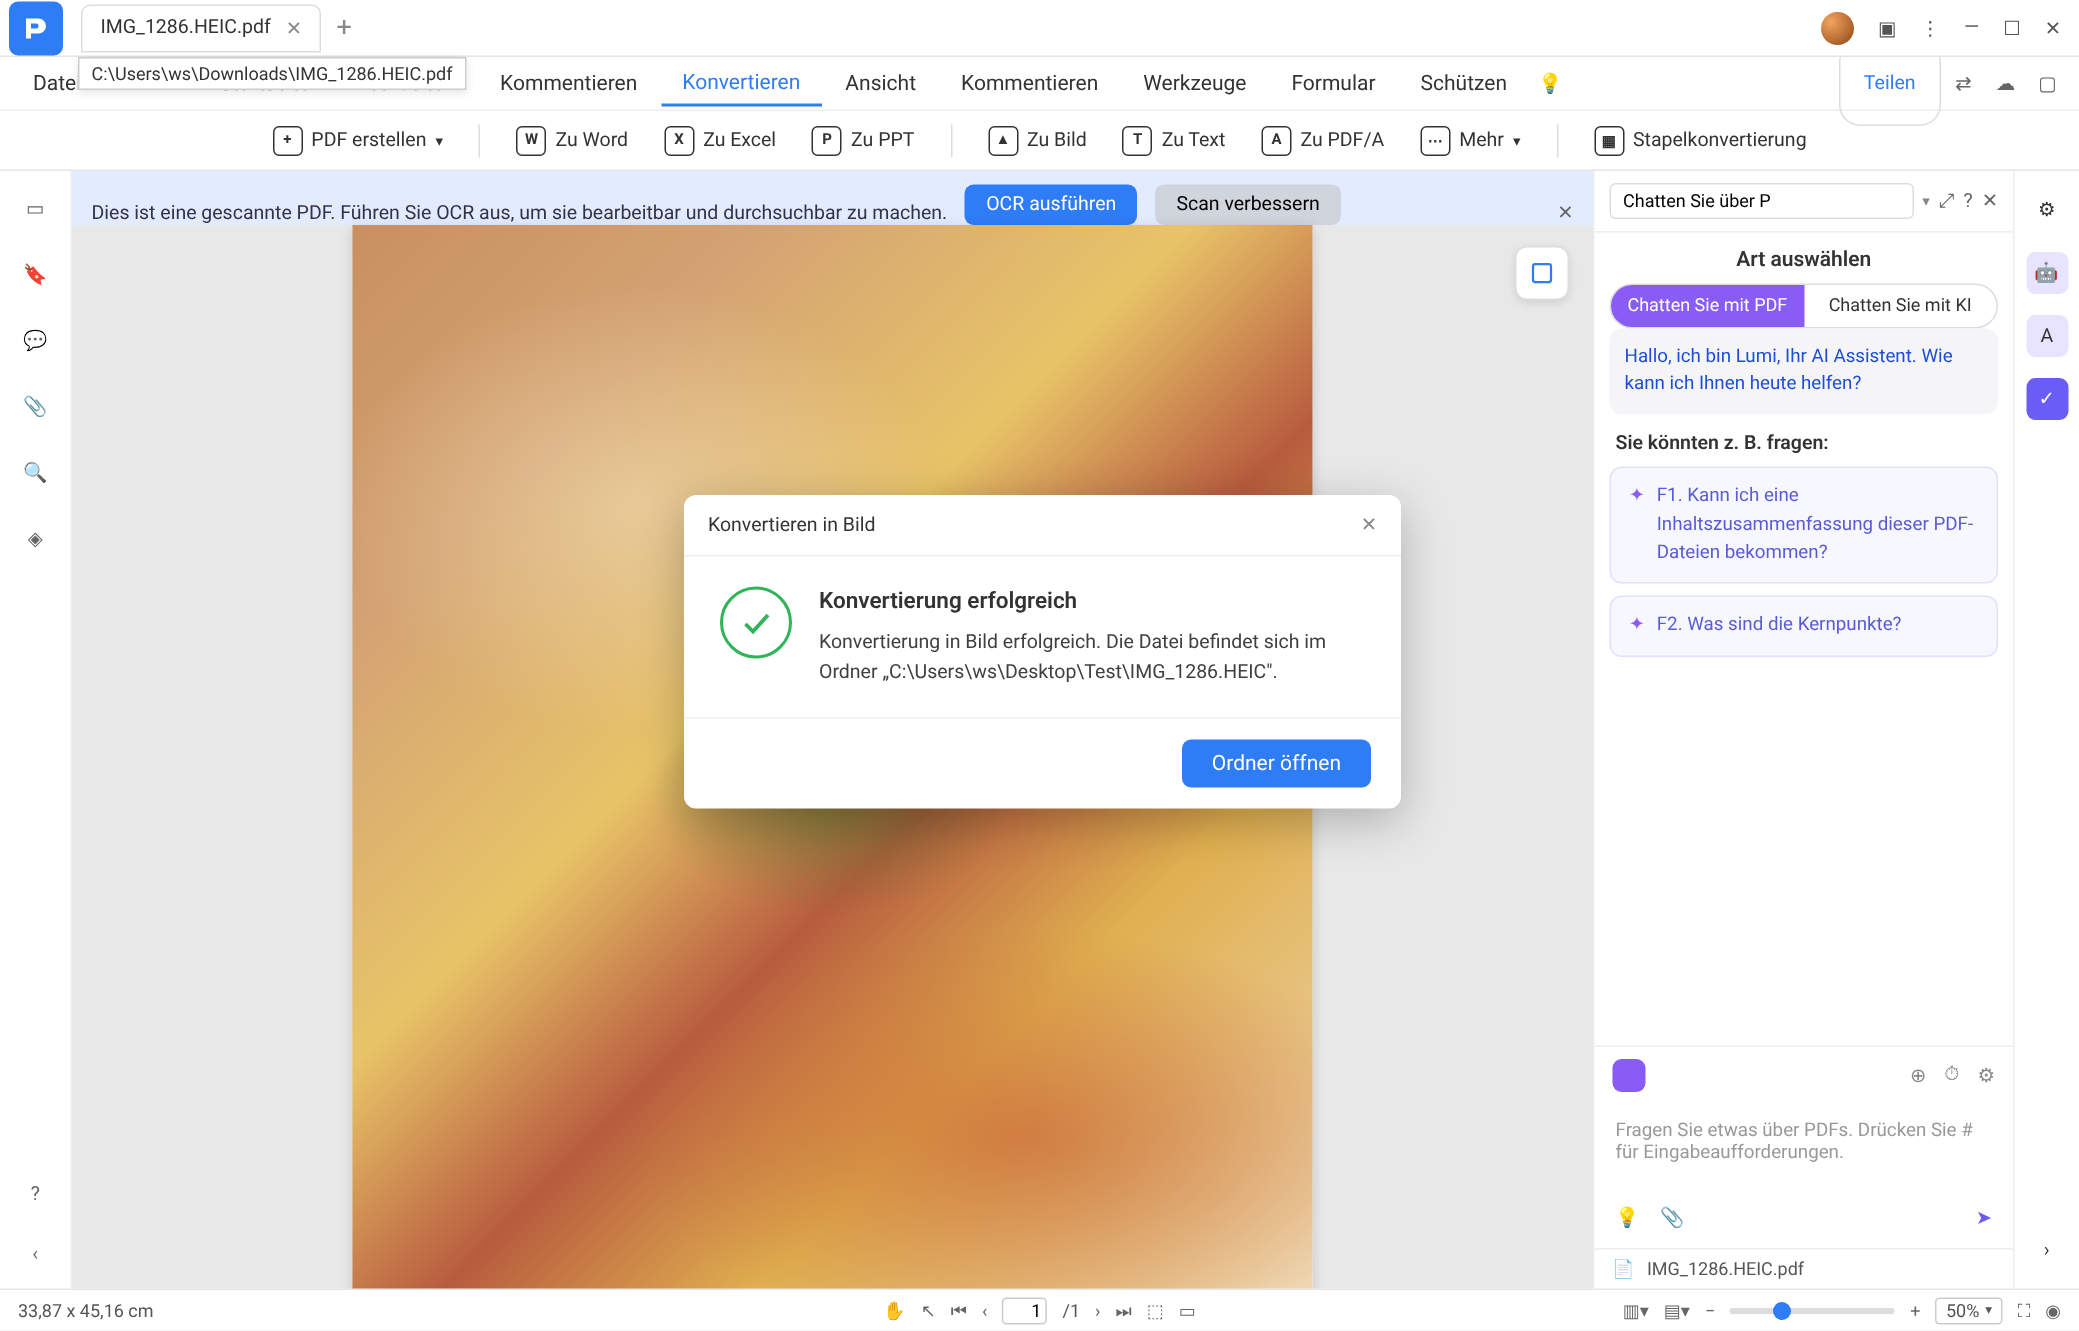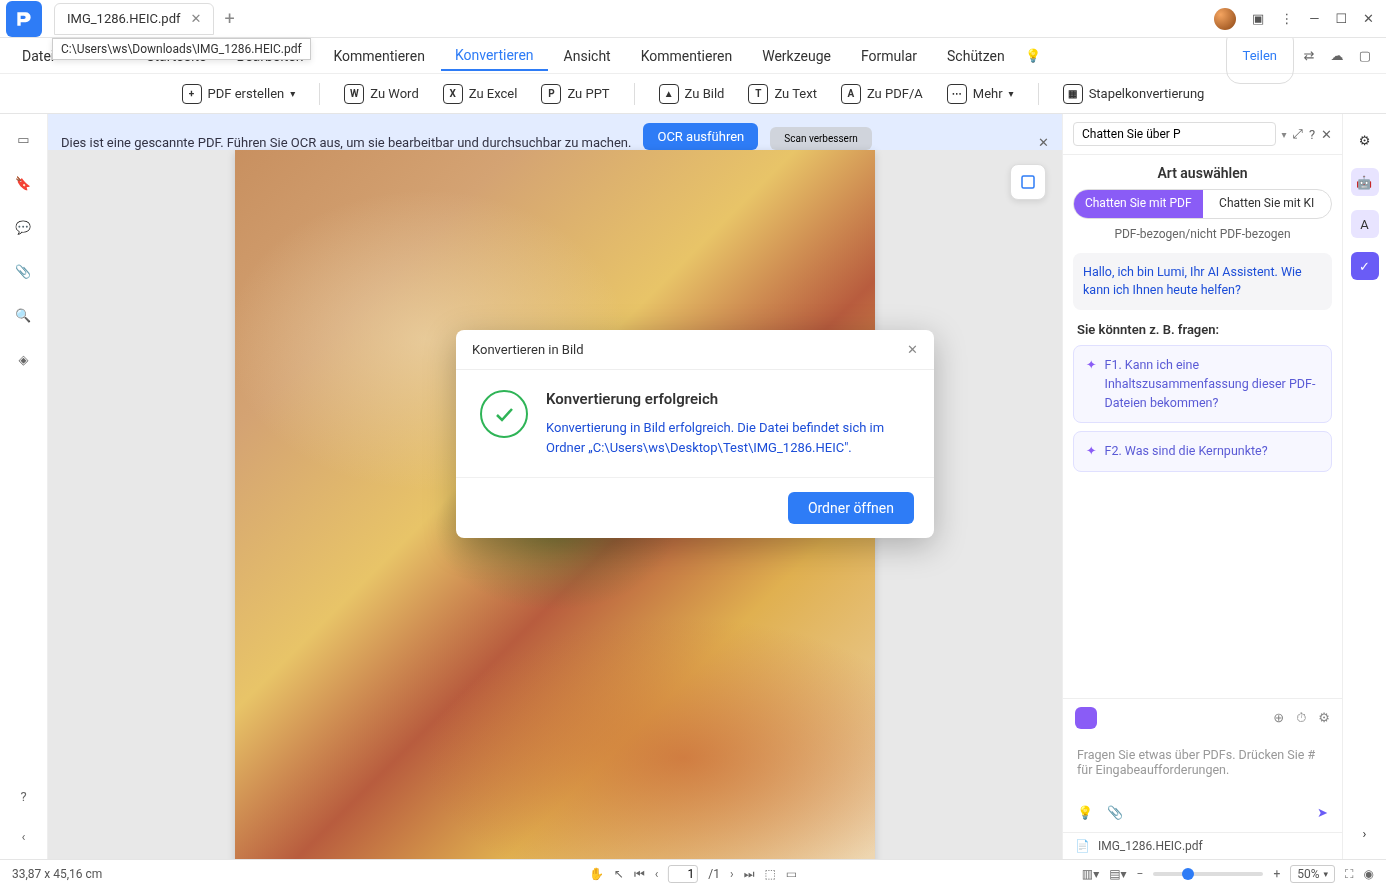--- a/index.html
+++ b/index.html
@@ -34,34 +34,34 @@
 
 .main { display:flex; height:calc(887px - 38px - 36px - 40px - 28px); }
 .leftbar { width:48px; border-right:1px solid #eee; display:flex; flex-direction:column; align-items:center; padding-top:14px; gap:22px; }
 .leftbar .licon { width:22px; height:22px; color:#666; cursor:pointer; display:flex; align-items:center; justify-content:center; }
 .leftbar .bottom { margin-top:auto; margin-bottom:12px; display:flex; flex-direction:column; gap:18px; align-items:center; }
 
 .canvas { flex:1; background:#e8e8e8; position:relative; overflow:hidden; }
 .ocr-banner { height:36px; background:#e3ecff; display:flex; align-items:flex-end; padding:0 13px; gap:12px; color:#334; font-size:13px; }
 .ocr-banner .msg { flex:0 0 auto; }
 .ocr-banner .btn-primary { background:#2e7cf6; color:#fff; border:none; border-radius:6px; padding:6px 14px; cursor:pointer; font-size:13px; }
-.ocr-banner .btn-grey { background:#d0d4dc; border:none; border-radius:6px; padding:6px 14px; cursor:pointer; font-size:10px; }
+.ocr-banner .btn-grey { background:#d0d4dc; border:none; border-radius:6px; padding:6px 14px; cursor:pointer; font-size:13px; }
 .ocr-banner .close-banner { margin-left:auto; cursor:pointer; color:#666; }
 .doc-page { position:absolute; top:36px; left:50%; transform:translateX(-50%); width:640px; height:760px; background:linear-gradient(135deg,#c89060 0%,#d4a373 20%,#e8c468 40%,#b85c3e 55%,#e0b050 70%,#f0dcc0 100%); box-shadow:0 2px 8px rgba(0,0,0,.15); }
 .doc-page::before { content:""; position:absolute; inset:0; background:radial-gradient(ellipse 200px 150px at 30% 25%, rgba(240,220,180,.6), transparent),radial-gradient(ellipse 260px 140px at 70% 80%, rgba(200,100,50,.7), transparent),radial-gradient(ellipse 120px 80px at 50% 50%, rgba(60,120,40,.5), transparent); }
 .float-btn { position:absolute; top:50px; right:16px; width:36px; height:36px; background:#fff; border:1px solid #ddd; border-radius:8px; display:flex; align-items:center; justify-content:center; cursor:pointer; box-shadow:0 2px 6px rgba(0,0,0,.1); }
 
 
 .dialog { position:absolute; top:330px; left:456px; width:478px; background:#fff; border-radius:8px; box-shadow:0 8px 32px rgba(0,0,0,.25); z-index:100; }
 .dialog-header { padding:12px 16px; border-bottom:1px solid #eee; display:flex; align-items:center; }
 .dialog-header .close { margin-left:auto; cursor:pointer; color:#888; }
 .dialog-body { padding:20px 24px; display:flex; gap:18px; }
 .success-circle { width:48px; height:48px; border:2px solid #2fb457; border-radius:50%; display:flex; align-items:center; justify-content:center; color:#2fb457; flex-shrink:0; }
 .dialog-body h3 { font-size:15px; font-weight:600; margin-bottom:10px; }
-.dialog-body p { font-size:13px; color:#1d4ed8; line-height:1.5; }
+.dialog-body p { font-size:13px; color:#404040; line-height:1.5; }
 .dialog-footer { padding:14px 20px; display:flex; justify-content:flex-end; border-top:1px solid #f0f0f0; }
 .dialog-footer button { background:#2e7cf6; color:#fff; border:none; padding:8px 20px; border-radius:6px; cursor:pointer; font-size:14px; }
 
 
 .ai-panel { width:280px; border-left:1px solid #eee; display:flex; flex-direction:column; }
 .ai-header { padding:8px 10px; display:flex; align-items:center; gap:6px; border-bottom:1px solid #eee; }
 .ai-header input { flex:1; border:1px solid #ddd; padding:4px 8px; border-radius:4px; font-size:12px; min-width:0; }
 .ai-title { text-align:center; font-weight:600; padding:10px 0 8px; font-size:14px; }
 .ai-toggle { display:flex; margin:0 10px; border-radius:16px; overflow:hidden; border:1px solid #ddd; }
 .ai-toggle > div { flex:1; text-align:center; padding:6px 4px; font-size:12px; cursor:pointer; line-height:1.3; }
@@ -219,21 +219,20 @@
       <span style="font-size:10px;color:#888">▾</span>
       <span class="sicon">⤢</span>
       <span class="sicon">?</span>
       <span class="sicon">✕</span>
     </div>
     <div class="ai-title">Art auswählen</div>
     <div class="ai-toggle">
       <div class="active">Chatten Sie mit PDF</div>
       <div>Chatten Sie mit KI</div>
     </div>
-    <div class="ai-sub">PDF-bezogen/nicht PDF-bezogen</div>
     <div class="ai-msg">Hallo, ich bin Lumi, Ihr AI Assistent. Wie kann ich Ihnen heute helfen?</div>
     <div class="ai-suggest-title">Sie könnten z. B. fragen:</div>
     <div class="ai-suggest">
         <span class="spark">✦</span>
         <span>F1. Kann ich eine Inhaltszusammenfassung dieser PDF-Dateien bekommen?</span>
       </div>
     <div class="ai-suggest">
         <span class="spark">✦</span>
         <span>F2. Was sind die Kernpunkte?</span>
       </div>

